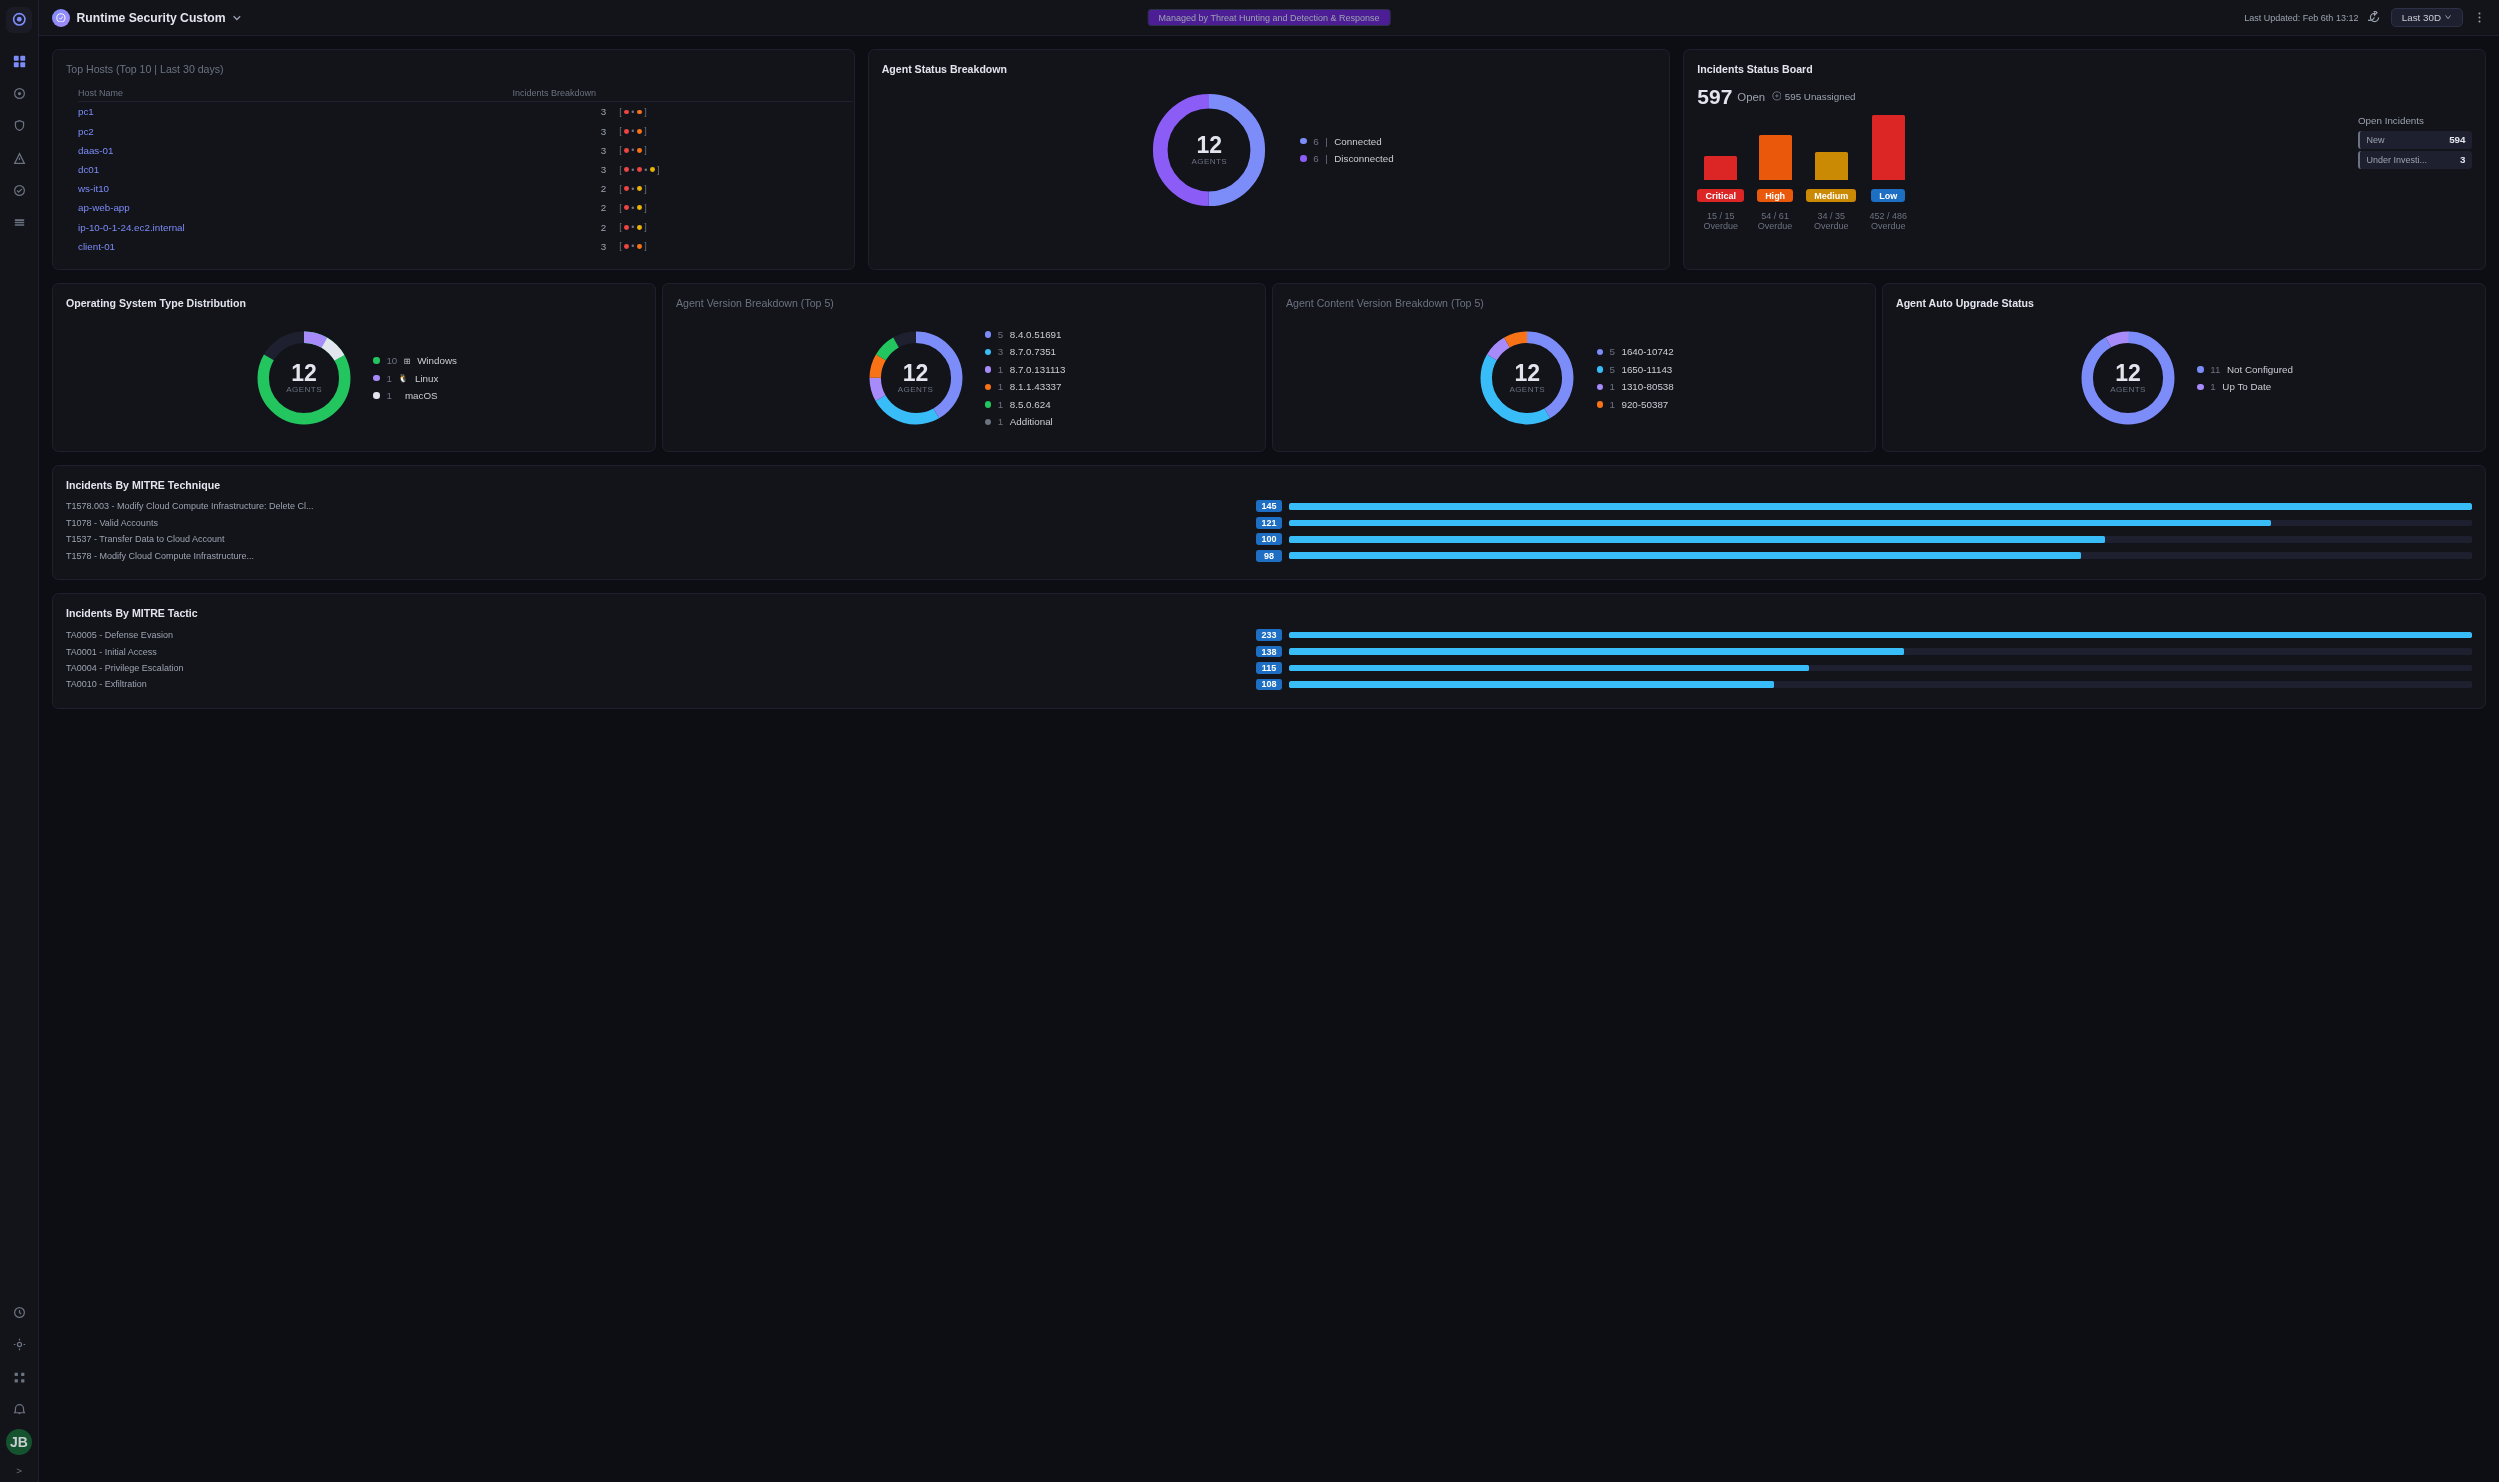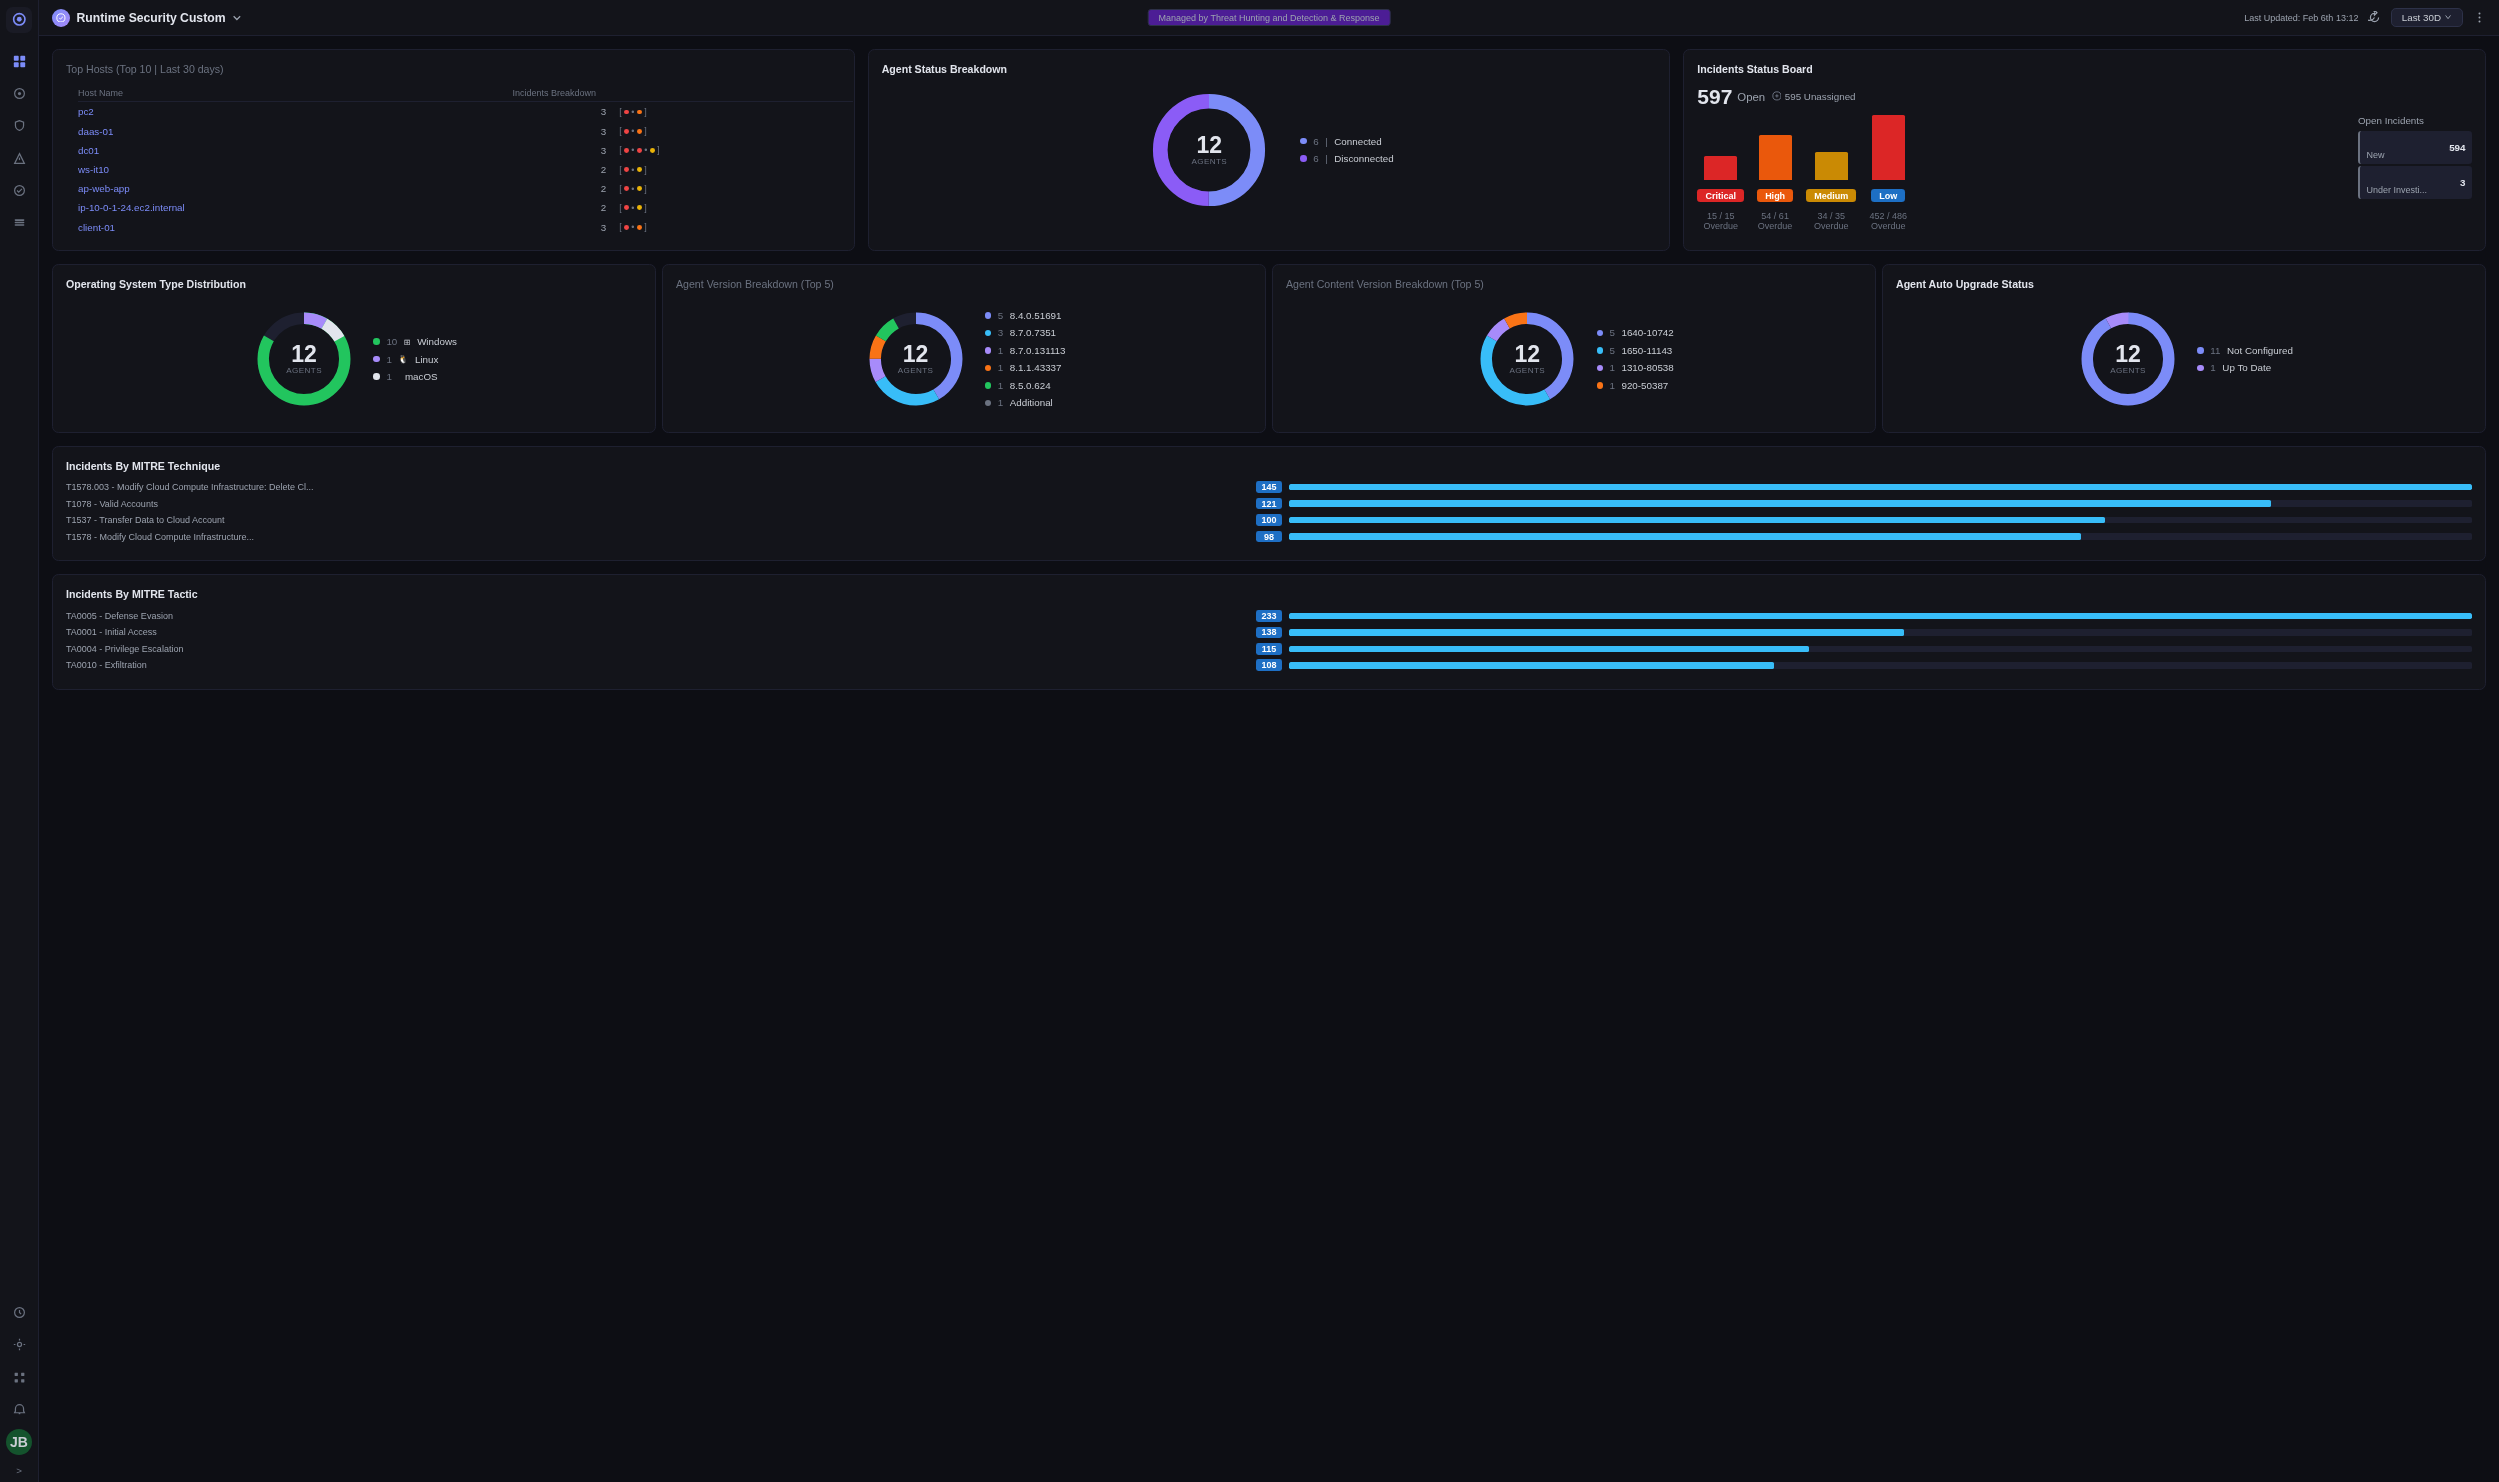--- a/index.html
+++ b/index.html
@@ -276,21 +276,21 @@
     .open-incident-row {
       display: flex;
       align-items: center;
       justify-content: space-between;
       padding: 3.3px 6.5px;
       margin-bottom: 2.4px;
       border-radius: 3.3px;
     }
     .oi-new { background: #1e2030; border-left: 2.4px solid #6b7280; }
     .oi-investigating { background: #1e2030; border-left: 2.4px solid #6b7280; }
-    .oi-label { font-size: 9px; color: #9ca3af; margin-top: 16px; }
+    .oi-label { font-size: 9px; color: #9ca3af; }
     .oi-count { font-size: 9.8px; font-weight: 600; color: #e2e5ed; }
 
     
     .mid-row {
       display: grid;
       grid-template-columns: 1fr 1fr 1fr 1fr;
       gap: 6px;
     }
     .chart-card {
       display: flex;
@@ -476,20 +476,33 @@
           <span>Top Hosts</span> <span>(Top 10 | Last 30 days)</span>
         </div>
         <table class="hosts-table">
           <thead>
             <tr>
               <th>Host Name</th>
               <th colspan="2">Incidents Breakdown</th>
             </tr>
           </thead>
           <tbody id="hosts-tbody">
+          <tr>
+    <td style="cursor:pointer;color:#7c8cf8;">pc1</td>
+    <td style="text-align:right;padding-right:13px;color:#9ca3af;">3</td>
+    <td>
+      <div class="incident-dots">
+        <span style="color:#6b7280;">[</span>
+        <span class="dot" style="background:#ef4444;"></span>
+                    <span class="dot-sep">•</span>
+                    <span class="dot" style="background:#f97316;"></span>
+        <span style="color:#6b7280;">]</span>
+      </div>
+    </td>
+  </tr>
               <tr>
     <td style="cursor:pointer;color:#7c8cf8;">pc2</td>
     <td style="text-align:right;padding-right:13px;color:#9ca3af;">3</td>
     <td>
       <div class="incident-dots">
         <span style="color:#6b7280;">[</span>
         <span class="dot" style="background:#ef4444;"></span>
                     <span class="dot-sep">•</span>
                     <span class="dot" style="background:#f97316;"></span>
         <span style="color:#6b7280;">]</span>

